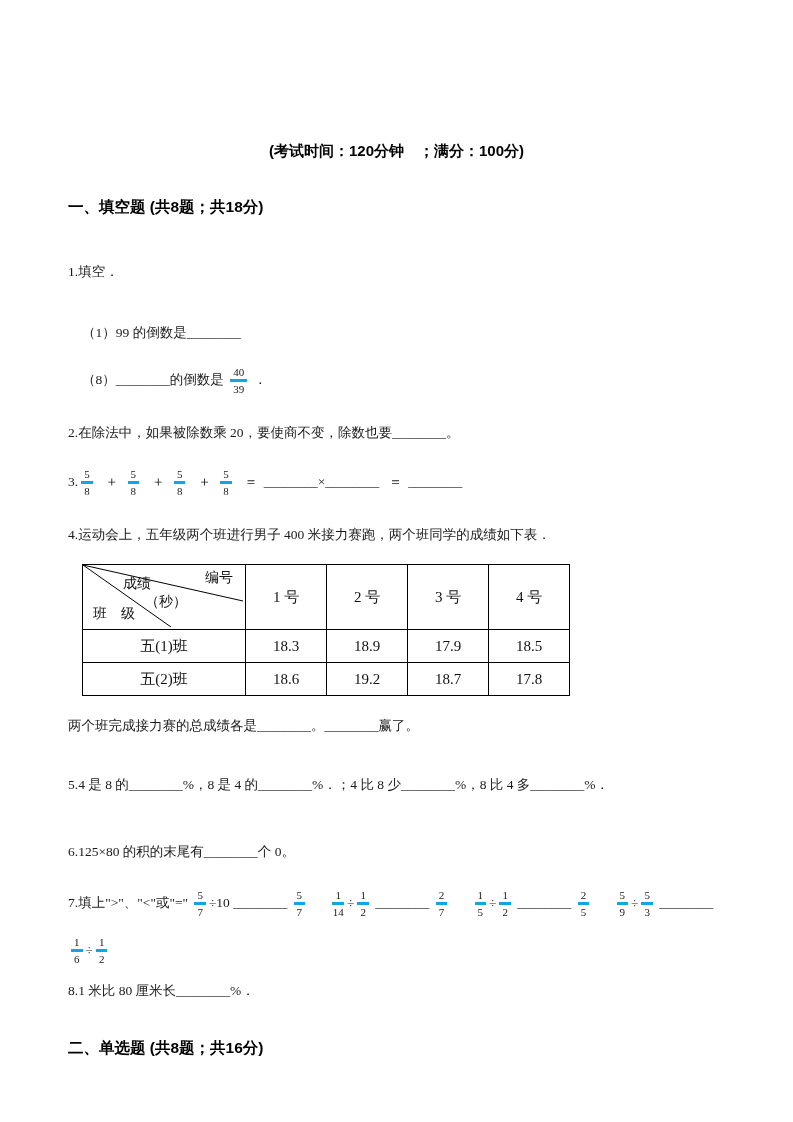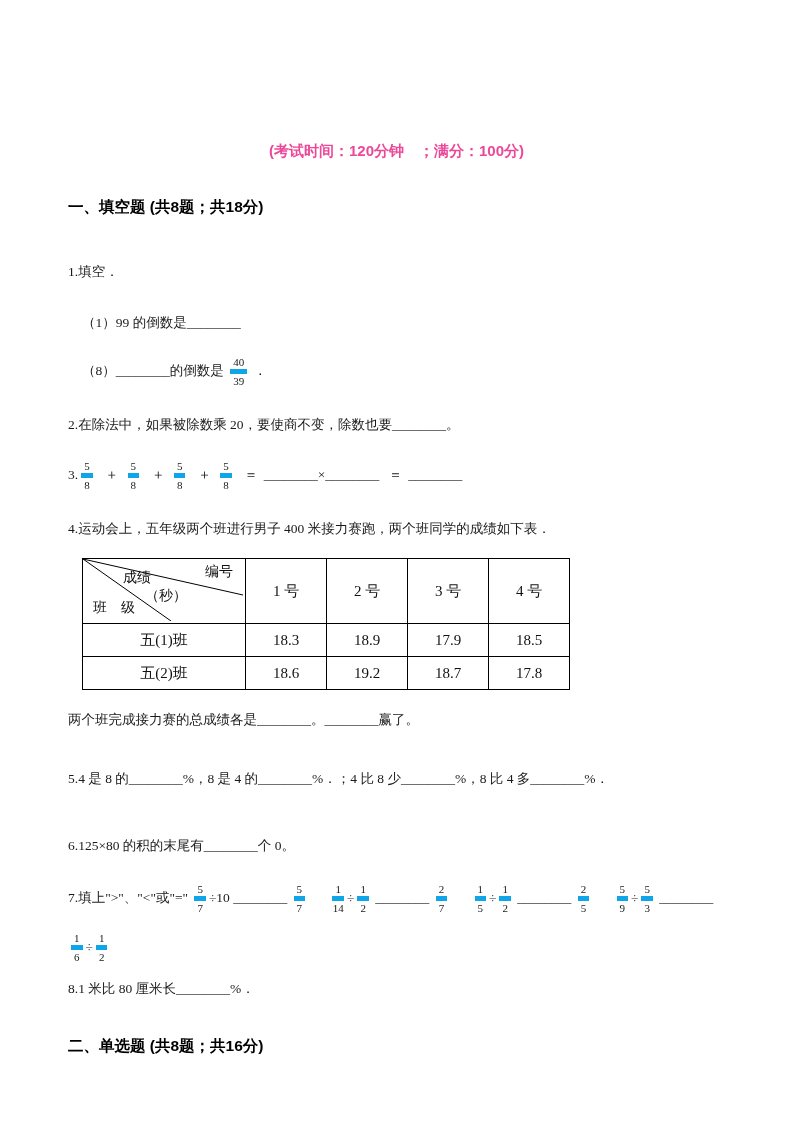--- a/index.html
+++ b/index.html
@@ -19,50 +19,50 @@
     text-align: center;
     letter-spacing: 0.5px;
     color: #000;
   }
   .subtitle {
     font-family: "Liberation Sans", "DejaVu Sans", sans-serif;
     font-size: 15px;
     font-weight: bold;
     text-align: center;
     margin-top: 30px;
-    color: #ec4899;
+    color: #000000;
   }
   .sec {
     font-family: "Liberation Sans", "DejaVu Sans", sans-serif;
     font-size: 15.5px;
     font-weight: bold;
     color: #000000;
     margin-top: 36px;
   }
   .line { font-size: 13.5px; line-height: 1.55; color: #1a1a1a; }
   .indent { padding-left: 14px; }
 
   .mt-44 { margin-top: 44px; }
   .mt-38 { margin-top: 38px; } .mt-36 { margin-top: 36px; }
-  .mt-30 { margin-top: 30px; } .mt-28 { margin-top: 28px; }
+  .mt-30 { margin-top: 40px; } .mt-28 { margin-top: 28px; }
   .mt-26 { margin-top: 26px; } .mt-24 { margin-top: 24px; }
   .mt-22 { margin-top: 22px; } .mt-20 { margin-top: 20px; }
   .mt-18 { margin-top: 18px; } .mt-16 { margin-top: 16px; }
   .mt-46 { margin-top: 46px; }
 
   
   .frac {
     display: inline-block;
     text-align: center;
     vertical-align: middle;
     line-height: 1.1;
     font-size: 11px;
     margin: 0 3px;
   }
-  .frac .fn { display: block; border-bottom: 5px solid #0ea5e9; padding: 0 3px 1px 3px; }
+  .frac .fn { display: block; border-bottom: 3px solid #0ea5e9; padding: 0 3px 1px 3px; }
   .frac .fd { display: block; padding-top: 1px; }
 
   .op { margin: 0 6px; }
   .gap { display: inline-block; width: 18px; }
   .blank { letter-spacing: 0; }
 
   
   table.score {
     border-collapse: collapse;
     margin: 18px 0 4px 14px;

